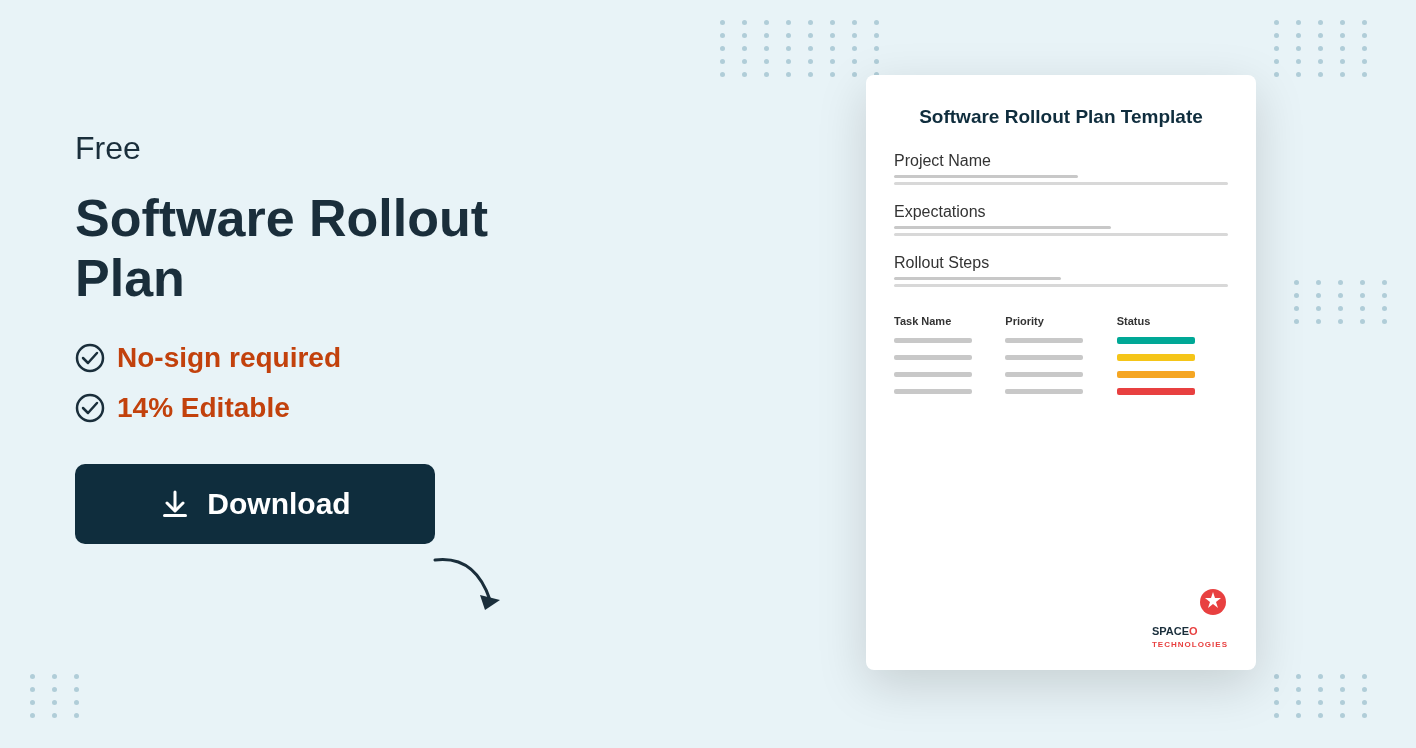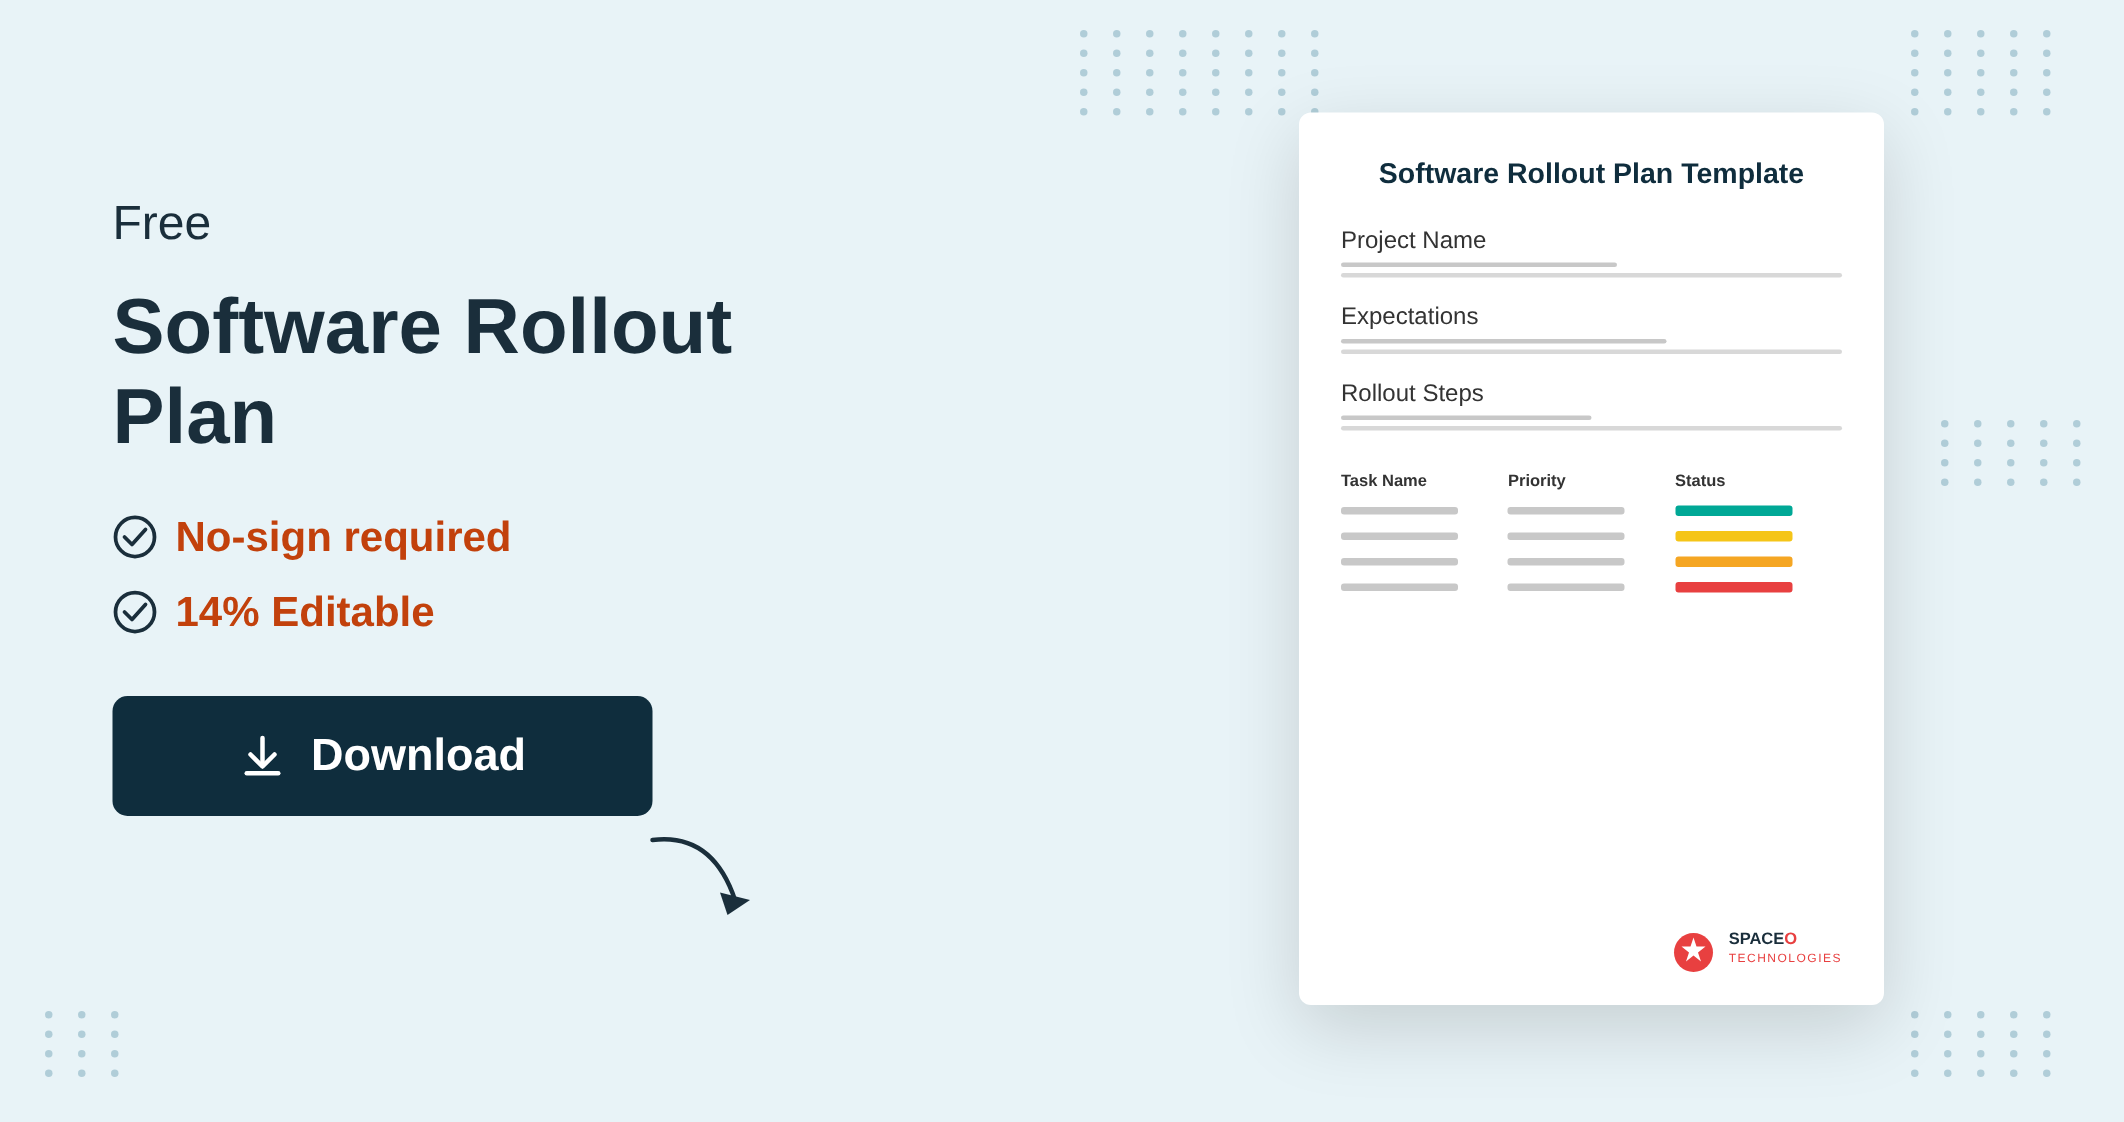--- a/index.html
+++ b/index.html
@@ -245,24 +245,25 @@
     }
 
     .status-green { background: #00a896; }
     .status-yellow { background: #f5c518; }
     .status-orange { background: #f5a623; }
     .status-red { background: #e84040; }
 
     
     .doc-logo {
       display: flex;
-      align-items: flex-start;
+      align-items: flex-end;
       justify-content: flex-end;
       gap: 8px;
       margin-top: 16px;
+      flex-direction: column;
     }
 
     .logo-icon {
       width: 30px;
       height: 30px;
     }
 
     .logo-text {
       font-size: 11px;
       font-weight: 800;
@@ -507,16 +508,16 @@
     </div>
   </div>
 
   <div class="doc-logo">
     <svg class="logo-icon" viewBox="0 0 30 30" xmlns="http://www.w3.org/2000/svg">
       <circle cx="15" cy="15" r="13" fill="#e84040"></circle>
       <path d="M15 5 L17 11 L23 11 L18 15 L20 21 L15 17 L10 21 L12 15 L7 11 L13 11 Z" fill="white"></path>
     </svg>
     <div class="logo-text">
       SPACE<span>O</span><br>
-      <span style="font-size:8px;font-weight:400;letter-spacing:1px;">TECHNOLOGIES</span>
+      <span style="font-size:8px;font-weight:700;letter-spacing:1px;">TECHNOLOGIES</span>
     </div>
   </div>
 </div>
 
 </body></html>

